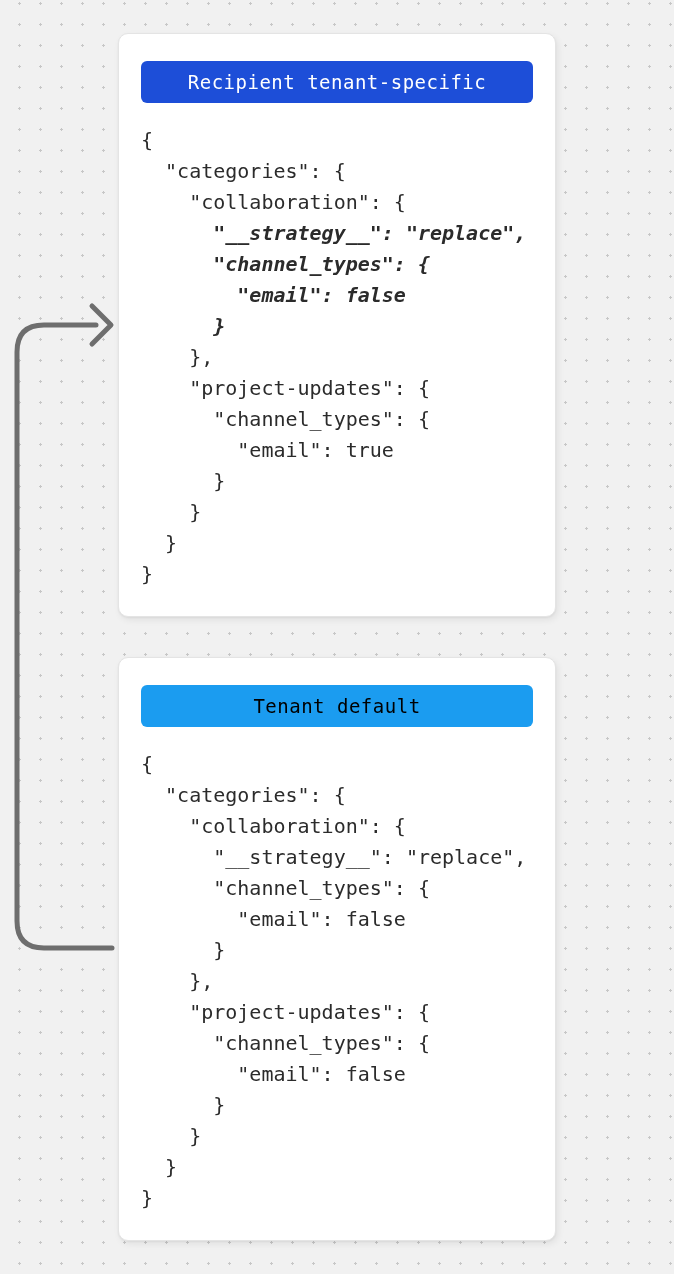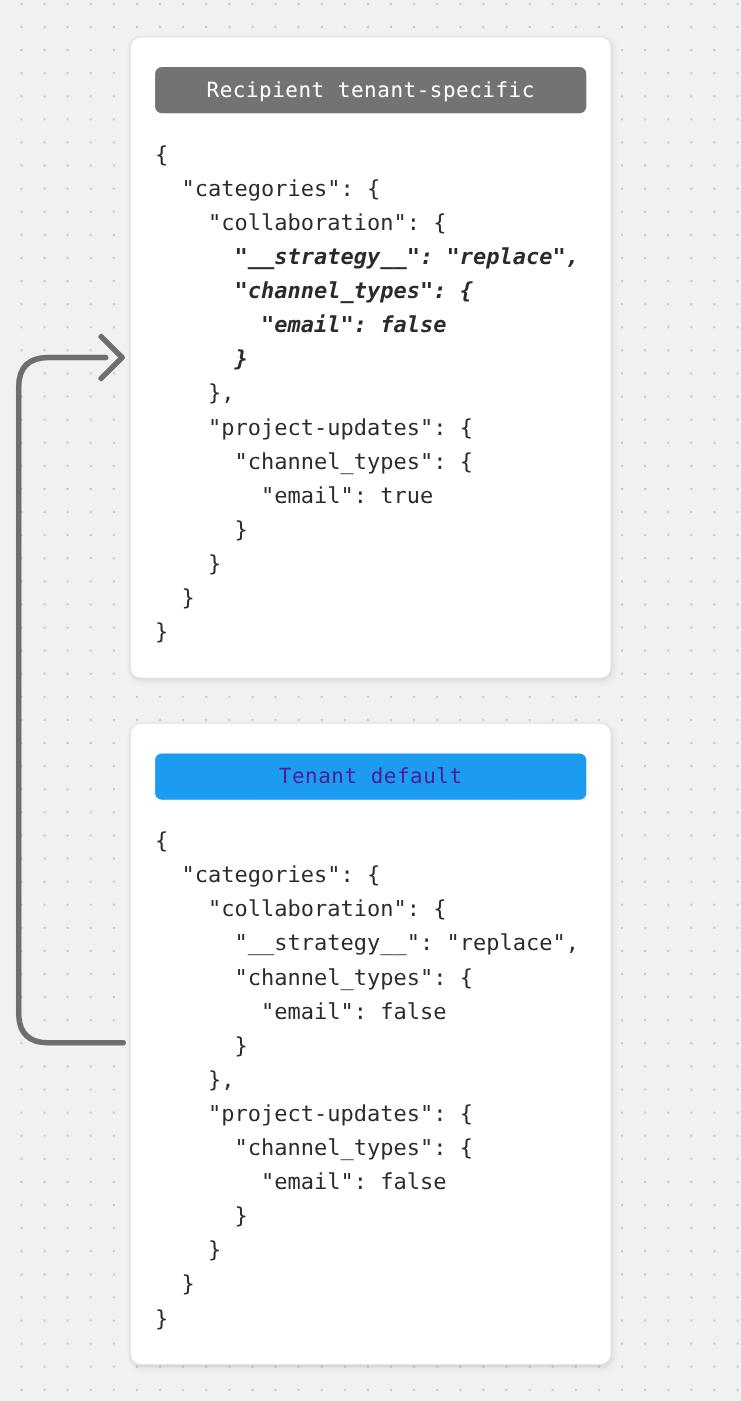--- a/index.html
+++ b/index.html
@@ -67,20 +67,20 @@
 </style>
 </head>
 <body>
 
 <svg class="arrow-svg" viewBox="0 0 674 1274" xmlns="http://www.w3.org/2000/svg">
   <path d="M 112 948 H 44 Q 17 948 17 921 V 352 Q 17 325 44 325 H 96" fill="none" stroke="#6e6e6e" stroke-width="5" stroke-linecap="round" stroke-linejoin="round"></path>
   <path d="M 92 306 L 111 325 L 92 344" fill="none" stroke="#6e6e6e" stroke-width="5" stroke-linecap="round" stroke-linejoin="round"></path>
 </svg>
 
 <div class="card card-top">
-  <div class="badge" style="background: #737373; color: rgb(255, 255, 255);">Recipient tenant-specific</div>
+  <div class="badge" style="background: #1d4ed8; color: rgb(255, 255, 255);">Recipient tenant-specific</div>
   <pre class="code"><span class="code-line">{</span><span class="code-line">  "categories": {</span><span class="code-line">    "collaboration": {</span><span class="code-line emphasis">      "__strategy__": "replace",</span><span class="code-line emphasis">      "channel_types": {</span><span class="code-line emphasis">        "email": false</span><span class="code-line emphasis">      }</span><span class="code-line">    },</span><span class="code-line">    "project-updates": {</span><span class="code-line">      "channel_types": {</span><span class="code-line">        "email": true</span><span class="code-line">      }</span><span class="code-line">    }</span><span class="code-line">  }</span><span class="code-line">}</span></pre>
 </div>
 
 <div class="card card-bottom">
-  <div class="badge" style="background: rgb(27, 156, 240); color: #4c1d95;">Tenant default</div>
+  <div class="badge" style="background: rgb(27, 156, 240); color: #000000;">Tenant default</div>
   <pre class="code"><span class="code-line">{</span><span class="code-line">  "categories": {</span><span class="code-line">    "collaboration": {</span><span class="code-line">      "__strategy__": "replace",</span><span class="code-line">      "channel_types": {</span><span class="code-line">        "email": false</span><span class="code-line">      }</span><span class="code-line">    },</span><span class="code-line">    "project-updates": {</span><span class="code-line">      "channel_types": {</span><span class="code-line">        "email": false</span><span class="code-line">      }</span><span class="code-line">    }</span><span class="code-line">  }</span><span class="code-line">}</span></pre>
 </div>
 
 </body></html>

